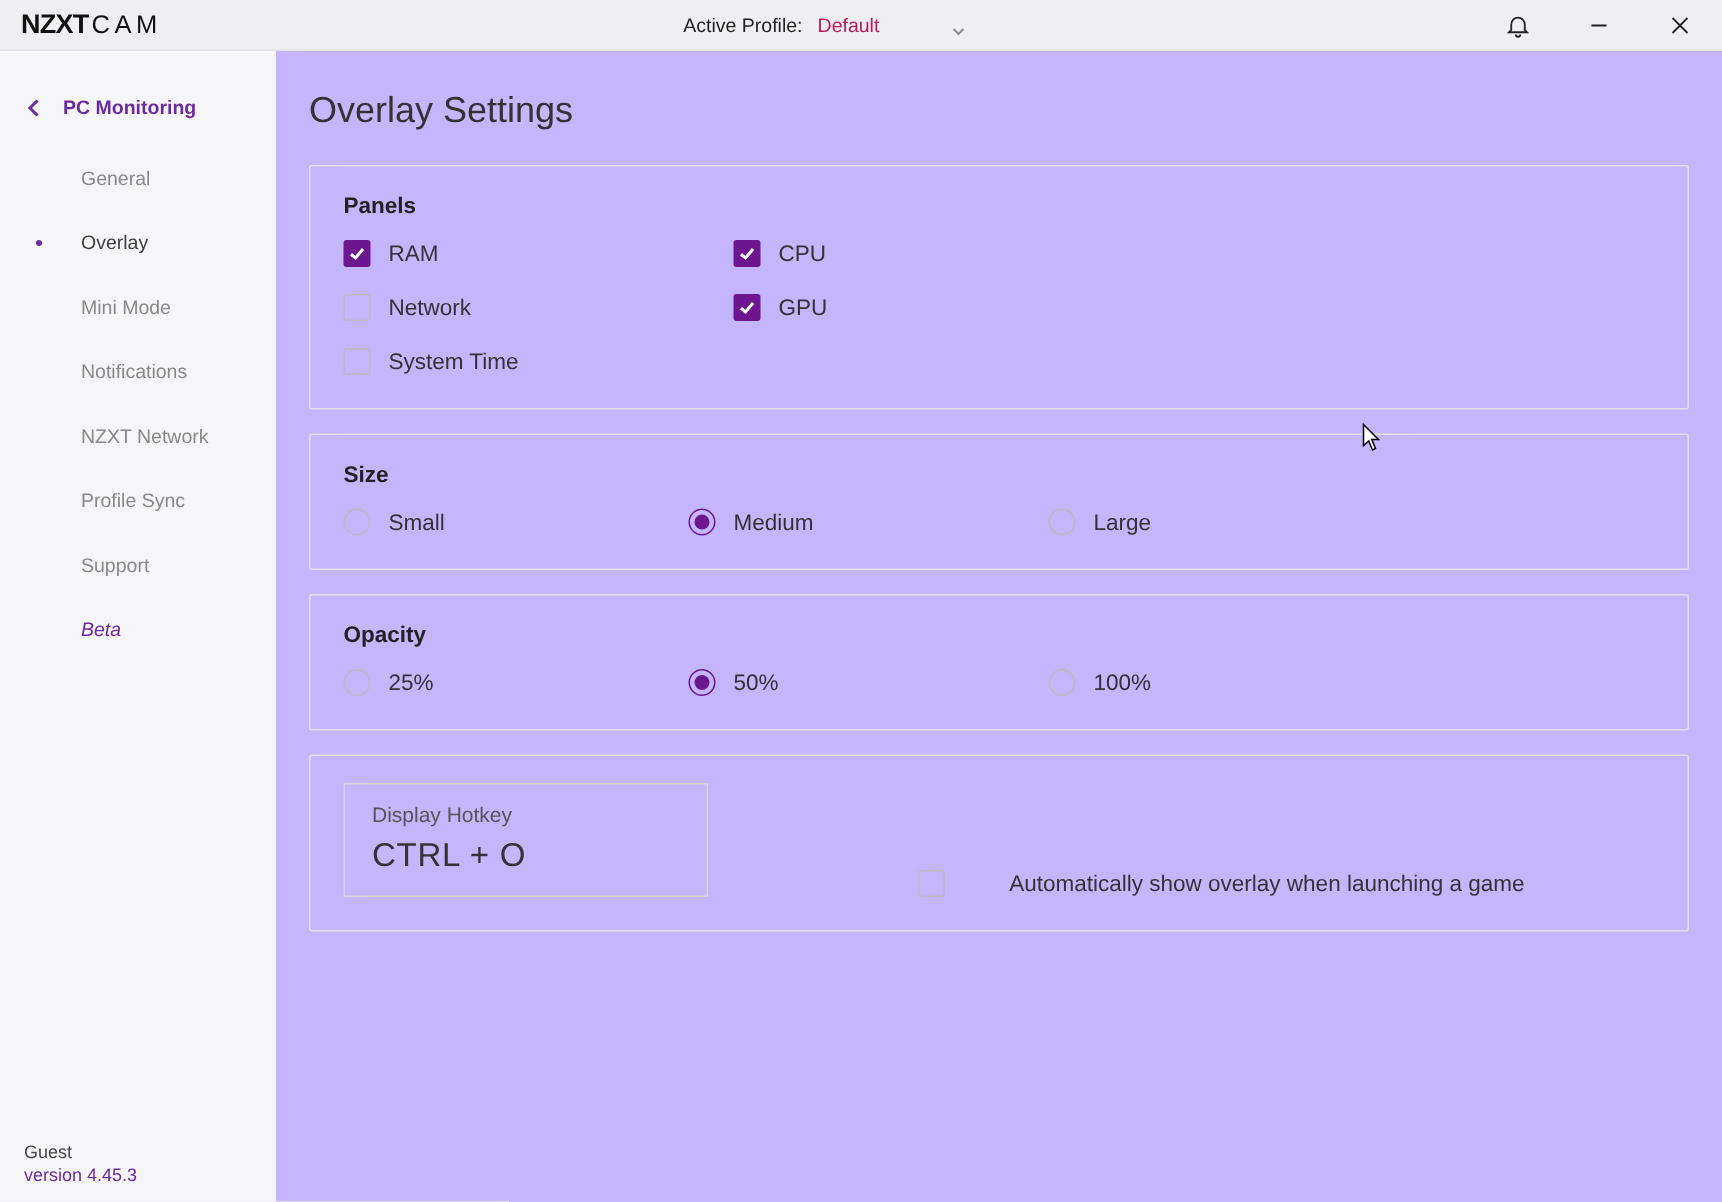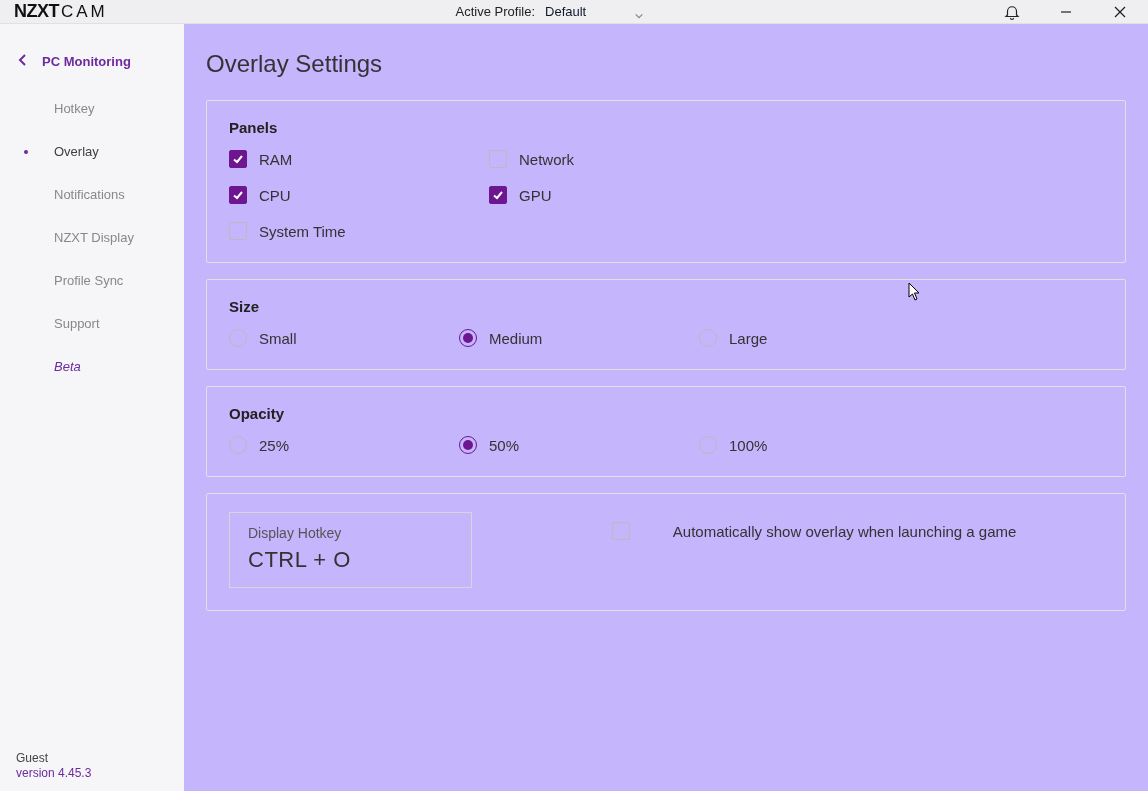--- a/index.html
+++ b/index.html
@@ -1,35 +1,35 @@
 <!DOCTYPE html>
 <html><head>
 <meta charset="utf-8">
 <style>
 * { box-sizing: border-box; margin: 0; padding: 0; }
 html, body { width: 1148px; height: 801px; font-family: "Segoe UI", Arial, sans-serif; background: #fff; color: #333; overflow: hidden; }
 
 
-.titlebar { height: 24px; background: #efeff1; display: flex; align-items: center; padding: 0 8px 0 14px; border-bottom: 1px solid #e1e1e4; }
+.titlebar { height: 34px; background: #efeff1; display: flex; align-items: center; padding: 0 8px 0 14px; border-bottom: 1px solid #e1e1e4; }
 .logo { font-weight: 800; font-size: 18px; letter-spacing: -0.5px; color: #111; }
 .logo .cam { font-weight: 300; letter-spacing: 3px; font-size: 17px; margin-left: 2px; }
 .titlebar-center { flex: 1; display: flex; justify-content: center; align-items: center; gap: 10px; }
 .profile-label { font-size: 13px; font-weight: 400; color: #222; }
-.profile-select { display: flex; align-items: flex-end; gap: 48px; font-size: 13px; color: #0f172a; cursor: pointer; }
+.profile-select { display: flex; align-items: flex-end; gap: 48px; font-size: 13px; color: #be185d; cursor: pointer; }
 .chevron-down { width: 10px; height: 10px; }
 .chevron-down svg { stroke: #888; }
 .titlebar-right { display: flex; align-items: center; gap: 14px; }
 .win-btn { width: 40px; height: 28px; display: flex; align-items: center; justify-content: center; cursor: pointer; }
 .win-btn svg { stroke: #222; }
 .bell-icon { width: 18px; height: 18px; }
 
 
 .body-area { display: flex; height: calc(801px - 34px); }
 .sidebar { width: 184px; background: #f6f6f8; padding: 22px 0 0 0; position: relative; display: flex; flex-direction: column; }
-.sidebar-section-head { display: flex; gap: 14px; padding: 8px 12px 8px 18px; color: #6d2a9e; font-weight: 700; font-size: 13px; cursor: pointer; }
+.sidebar-section-head { display: flex; align-items: center; gap: 14px; padding: 8px 12px 8px 18px; color: #6d2a9e; font-weight: 700; font-size: 13px; cursor: pointer; }
 .sidebar-section-head svg { stroke: #6d2a9e; }
 .nav-list { list-style: none; padding: 10px 0 0 0; }
 .nav-item { padding: 14px 12px 14px 54px; font-size: 13px; color: #888; cursor: pointer; position: relative; }
 .nav-item.active { color: #404040; font-weight: 400; }
 .nav-item.active::before { content: ""; position: absolute; left: 24px; top: 50%; width: 4px; height: 4px; background: #6d2a9e; border-radius: 50%; transform: translateY(-50%); }
 .nav-item.beta { color: #6d2a9e; font-style: italic; font-weight: 400; }
 .sidebar-footer { margin-top: auto; padding: 0 0 10px 16px; font-size: 12px; line-height: 1.25; }
 .sidebar-footer .guest { color: #444; }
 .sidebar-footer .version { color: #6d2a9e; }
 
@@ -49,21 +49,21 @@
 
 
 .radio-grid { display: grid; grid-template-columns: 230px 240px 240px; }
 .radio-row { display: flex; align-items: center; gap: 12px; }
 .radio { width: 18px; height: 18px; border-radius: 50%; border: 1.5px solid #bbb; display: flex; align-items: center; justify-content: center; cursor: pointer; flex-shrink: 0; }
 .radio.selected { border-color: #6d168f; }
 .radio.selected .dot { width: 10px; height: 10px; background: #6d168f; border-radius: 50%; }
 .radio-label { font-size: 15px; color: #333; }
 
 
-.launch-content { display: flex; align-items: flex-start; gap: 140px; }
+.launch-content { display: flex; align-items: flex-end; gap: 140px; }
 .hotkey-box { border: 1px solid #d6d6d9; padding: 12px 120px 14px 18px; }
 .hotkey-label { font-size: 14px; color: #555; margin-bottom: 6px; }
 .hotkey-value { font-size: 22px; color: #333; letter-spacing: 0.5px; }
 .autoshow { display: flex; align-items: center; gap: 14px; padding-top: 10px; }
 .autoshow .check-label { font-size: 15px; margin-left: 29px; }
 
 
 .cursor { position: absolute; left: 908px; top: 282px; pointer-events: none; }
 .cursor svg { width: 14px; height: 20px; }
 </style>
@@ -109,24 +109,25 @@
 <div class="body-area">
 
   <div class="sidebar">
     <div class="sidebar-section-head">
       <svg width="10" height="12" viewBox="0 0 10 12" fill="none" stroke-width="2">
           <polyline points="7,1 2,6 7,11"></polyline>
         </svg>
       <span>PC Monitoring</span>
     </div>
     <ul class="nav-list" id="nav-list">
-        <li class="nav-item">Hotkey</li>
+        <li class="nav-item">General</li>
         <li class="nav-item active">Overlay</li>
+        <li class="nav-item">Mini Mode</li>
         <li class="nav-item">Notifications</li>
-        <li class="nav-item">NZXT Display</li>
+        <li class="nav-item">NZXT Network</li>
         <li class="nav-item">Profile Sync</li>
         <li class="nav-item">Support</li>
         <li class="nav-item beta">Beta</li>
       </ul>
     <div class="sidebar-footer">
       <div class="guest">Guest</div>
       <div class="version">version 4.45.3</div>
     </div>
   </div>
 
@@ -138,30 +139,30 @@
       <div class="check-grid" id="panels-grid">
           <div class="check-row">
             <div class="checkbox checked">
               <svg width="12" height="12" viewBox="0 0 12 12" fill="none" stroke-width="2">
                 <polyline points="2,6.5 5,9 10,3"></polyline>
               </svg>
             </div>
             <span class="check-label">RAM</span>
           </div>
           <div class="check-row">
-            <div class="checkbox"></div>
-            <span class="check-label">Network</span>
-          </div>
-          <div class="check-row">
             <div class="checkbox checked">
               <svg width="12" height="12" viewBox="0 0 12 12" fill="none" stroke-width="2">
                 <polyline points="2,6.5 5,9 10,3"></polyline>
               </svg>
             </div>
             <span class="check-label">CPU</span>
+          </div>
+          <div class="check-row">
+            <div class="checkbox"></div>
+            <span class="check-label">Network</span>
           </div>
           <div class="check-row">
             <div class="checkbox checked">
               <svg width="12" height="12" viewBox="0 0 12 12" fill="none" stroke-width="2">
                 <polyline points="2,6.5 5,9 10,3"></polyline>
               </svg>
             </div>
             <span class="check-label">GPU</span>
           </div>
           <div class="check-row">

